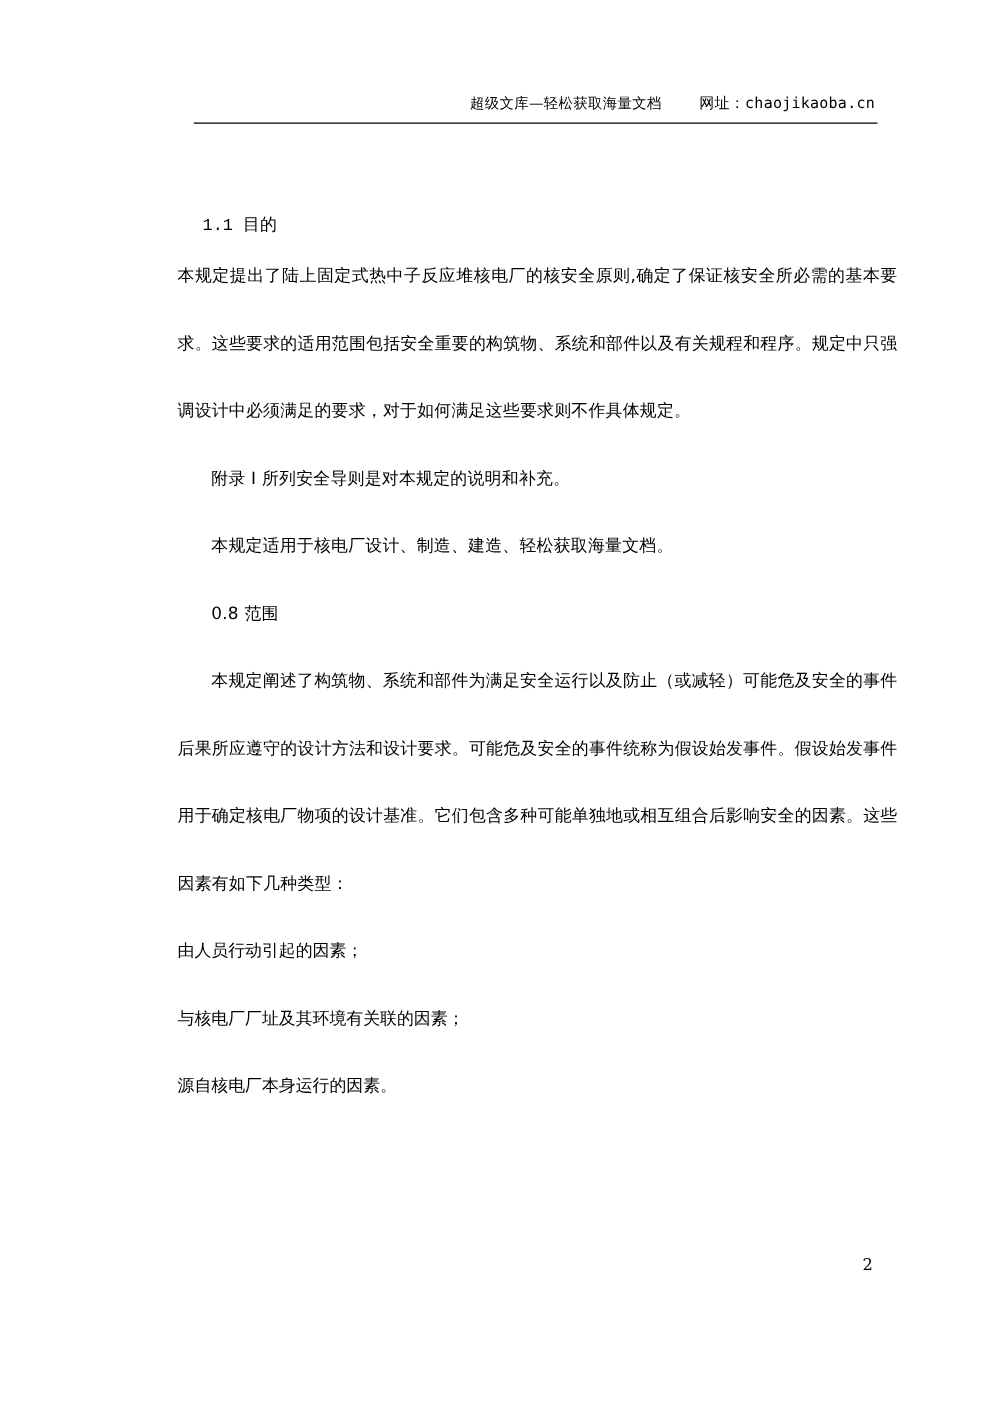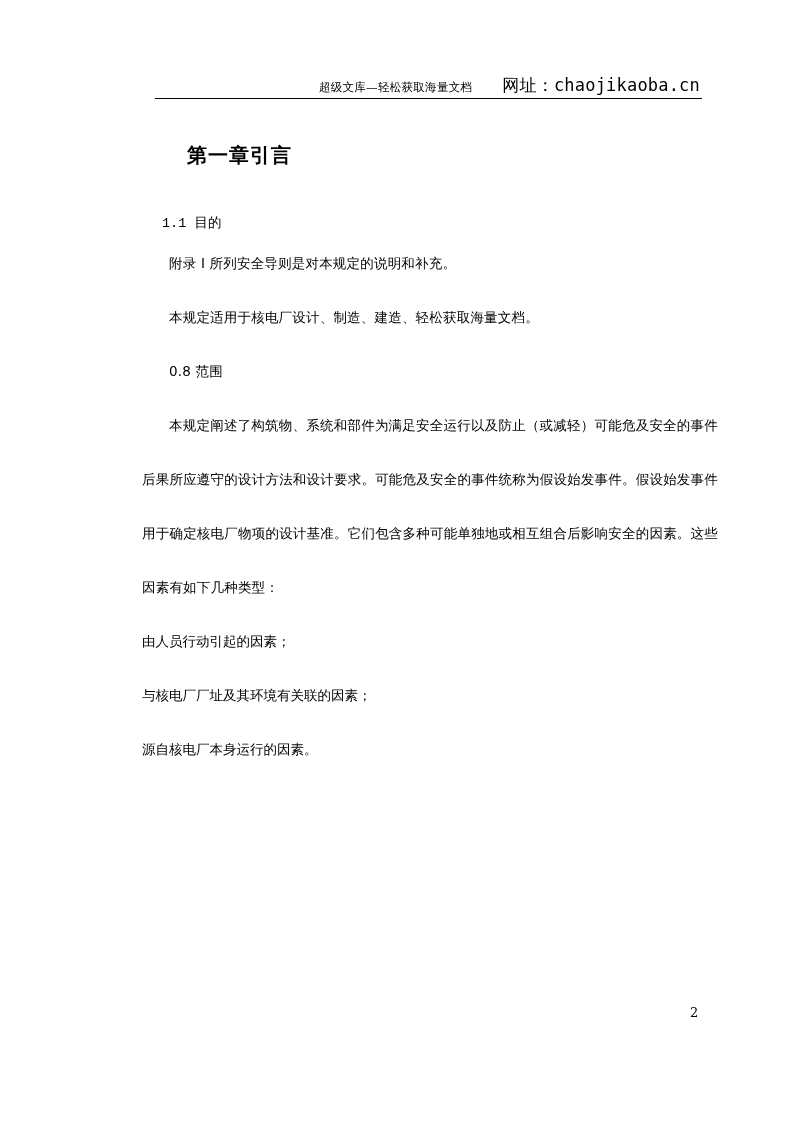--- a/index.html
+++ b/index.html
@@ -38,21 +38,21 @@
     padding-right: 2px;
   }
   .header-title {
     font-family: "DejaVu Serif", "Liberation Serif", serif;
     font-size: 11.5px;
     letter-spacing: 0.3px;
     white-space: nowrap;
   }
   .header-url {
     font-family: "DejaVu Sans Mono", "Liberation Mono", monospace;
-    font-size: 17px;
+    font-size: 12px;
     letter-spacing: 0.2px;
     white-space: nowrap;
   }
   .header-rule {
     position: absolute;
     left: 0;
     top: 24px;
     width: 547px;
     border-bottom: 1.3px solid #000;
   }
@@ -116,24 +116,24 @@
   <div class="header">
     <div class="header-inner">
       <span class="header-title">超级文库—轻松获取海量文档</span>
       <span class="header-url">网址：chaojikaoba.cn</span>
     </div>
     <div class="header-rule"></div>
   </div>
 
   <div class="content">
 
-    <h1 class="chapter">第一章引言</h1>
 
     <div class="sec-title">1.1 目的</div>
 
+    <p class="para block-1">本规定提出了陆上固定式热中子反应堆核电厂的核安全原则,确定了保证核安全所必需的基本要求。这些要求的适用范围包括安全重要的构筑物、系统和部件以及有关规程和程序。规定中只强调设计中必须满足的要求，对于如何满足这些要求则不作具体规定。</p>
 
     <p class="para indent">附录 I 所列安全导则是对本规定的说明和补充。</p>
 
     <p class="para indent">本规定适用于核电厂设计、制造、建造、轻松获取海量文档。</p>
 
     <p class="para indent">0.8 范围</p>
 
     <p class="para indent">本规定阐述了构筑物、系统和部件为满足安全运行以及防止（或减轻）可能危及安全的事件后果所应遵守的设计方法和设计要求。可能危及安全的事件统称为假设始发事件。假设始发事件用于确定核电厂物项的设计基准。它们包含多种可能单独地或相互组合后影响安全的因素。这些因素有如下几种类型：</p>
 
     <p class="line-single">由人员行动引起的因素；</p>

